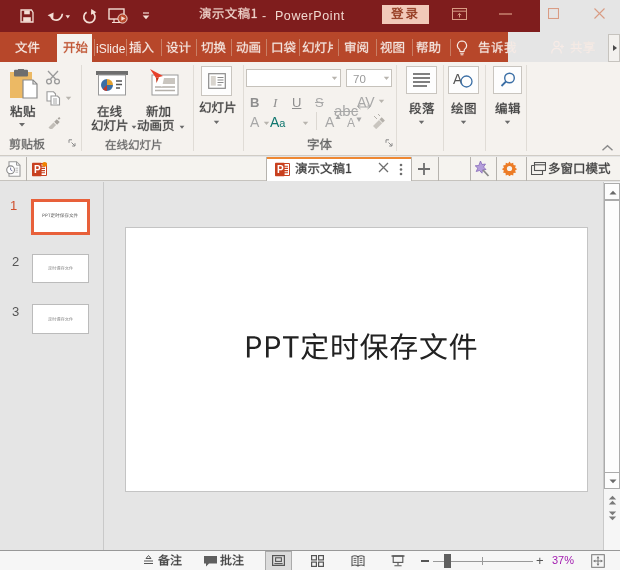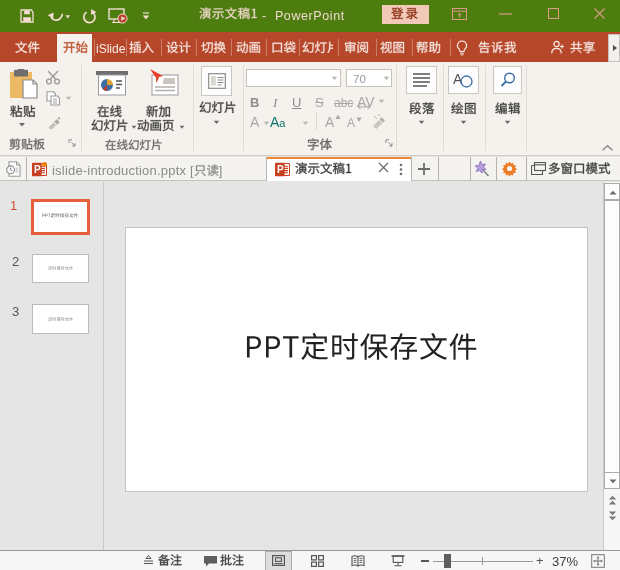--- a/index.html
+++ b/index.html
@@ -1,20 +1,20 @@
 <!DOCTYPE html>
 <html><head><meta charset="utf-8"><style>
 *{margin:0;padding:0;box-sizing:border-box}
 html,body{width:620px;height:570px;overflow:hidden}
 body{font-family:"Liberation Sans",sans-serif;position:relative;background:#e5e5e5}
 .ab{position:absolute}
 svg.t{display:inline-block;vertical-align:top}
 .lat{font-family:"Liberation Sans",sans-serif}
 </style></head><body>
-<div class="ab" style="left:0;top:0;width:620px;height:32px;background:#4d7c0f">
+<div class="ab" style="left:0;top:0;width:540px;height:32px;background:#7f1d1d">
     <svg class="ab" style="left:20px;top:9px" width="14" height="14" viewBox="0 0 14 14">
 <path d="M1 1 h10.5 L13 3.5 V13 H1 Z" fill="none" stroke="#f3ddd4" stroke-width="1.3"></path>
 <rect x="4.2" y="1.5" width="5.6" height="3.8" fill="#f3ddd4"></rect>
 <rect x="3.2" y="8.2" width="7.6" height="4.6" fill="#f3ddd4"></rect>
 </svg>
     <svg class="ab" style="left:46px;top:9px" width="24" height="14" viewBox="0 0 24 14">
 <path d="M5 8.2 C6.6 11.2 10.8 12 13.6 10 C15.4 8.7 16.3 7 16.4 4.8" fill="none" stroke="#f3ddd4" stroke-width="1.7"></path>
 <path d="M1.6 6.2 L7.6 3.4 L7.2 9.4 Z" fill="#f3ddd4"></path>
 <path d="M19.5 6.2 h4.6 l-2.3 3.2 Z" fill="#f3ddd4"></path>
 </svg>
@@ -57,21 +57,21 @@
     <svg class="ab" style="left:499px;top:13px" width="13" height="2" viewBox="0 0 13 2">
       <path d="M0 1 h13" stroke="#d99c84" stroke-width="1.2"></path>
     </svg>
     <svg class="ab" style="left:548px;top:8px" width="11" height="11" viewBox="0 0 11 11">
       <rect x="0.5" y="0.5" width="10" height="10" fill="none" stroke="#d99c84" stroke-width="1.1"></rect>
     </svg>
     <svg class="ab" style="left:594px;top:8px" width="11" height="11" viewBox="0 0 11 11">
 <path d="M0.5 0.5 L10.5 10.5 M10.5 0.5 L0.5 10.5" stroke="#d99c84" stroke-width="1.1"></path>
     </svg>
   </div>
-<div class="ab" style="left:0;top:32px;width:620px;height:30px;background:#b7472a">
+<div class="ab" style="left:0;top:32px;width:508px;height:30px;background:#b7472a">
     <div class="ab" style="left:57px;top:2px;width:35px;height:28px;background:#f5f2ee"></div>
     <div style="position:absolute;left:14.5px;top:9.0px;line-height:0"><svg class="t " width="25.0" height="15.6" viewBox="0 0 25.0 15.6">
         <g fill="#f7ebe6" stroke="#f7ebe6" stroke-width="28" transform="translate(0,11.00) scale(0.01250,-0.01250)">
           <use href="#u6587" x="0"></use>
           <use href="#u4EF6" x="1000"></use>
         </g>
       </svg></div>
     <div style="position:absolute;left:62.5px;top:9.0px;line-height:0"><svg class="t " width="25.0" height="15.6" viewBox="0 0 25.0 15.6">
         <g fill="#c0512f" stroke="#c0512f" stroke-width="28" transform="translate(0,11.00) scale(0.01250,-0.01250)">
           <use href="#u5F00" x="0"></use>
@@ -308,21 +308,21 @@
     </svg>
     <div class="ab" style="left:346px;top:7px;width:46px;height:18px;background:#fff;border:1px solid #c6c2bb"></div>
     <div class="ab lat" style="left:353px;top:10.5px;font-size:11.5px;color:#9a9a9a">70</div>
     <svg class="ab" style="left:383px;top:14px" width="7" height="5" viewBox="0 0 7 5">
       <path d="M0.8 0.8 h5.4 l-2.7 3.2 Z" fill="#b8b4ae"></path>
     </svg>
     <div class="ab lat" style="left:250px;top:33px;font-size:13px;font-weight:bold;color:#8e8e8e">B</div>
     <div class="ab lat" style="left:273px;top:33px;font-size:13px;font-style:italic;font-family:'Liberation Serif',serif;color:#8e8e8e">I</div>
     <div class="ab lat" style="left:292px;top:33px;font-size:13px;color:#8e8e8e;text-decoration:underline">U</div>
     <div class="ab lat" style="left:315px;top:33px;font-size:13px;color:#a8a8a8;text-decoration:line-through">S</div>
-    <div class="ab lat" style="left:334px;top:34px;font-size:12px;color:#a8a8a8;text-decoration:line-through">abc</div>
+    <div class="ab lat" style="left:334px;top:40px;font-size:15px;color:#a8a8a8;text-decoration:line-through">abc</div>
     <div class="ab lat" style="left:357px;top:32px;font-size:14px;color:#a8a8a8">AV</div>
     <svg class="ab" style="left:356px;top:42px" width="16" height="6" viewBox="0 0 16 6">
       <path d="M2 3 h12 M2 3 l2.5-2 M2 3 l2.5 2 M14 3 l-2.5 -2 M14 3 l-2.5 2" stroke="#a8a8a8" stroke-width="1" fill="none"></path>
     </svg>
     <svg class="ab" style="left:378px;top:37px" width="7" height="5" viewBox="0 0 7 5">
       <path d="M0.8 0.8 h5.4 l-2.7 3.2 Z" fill="#b8b4ae"></path>
     </svg>
     <div class="ab lat" style="left:250px;top:52px;font-size:14px;color:#a8a8a8">A</div>
     <svg class="ab" style="left:263px;top:59px" width="7" height="5" viewBox="0 0 7 5">
       <path d="M0.8 0.8 h5.4 l-2.7 3.2 Z" fill="#b8b4ae"></path>
@@ -409,26 +409,20 @@
 <path d="M4.6 6.6 v2.2 l1.8 1.1" stroke="#7a7aa0" stroke-width="1" fill="none"></path>
 </svg>
     <div class="ab" style="left:26px;top:0;width:1px;height:24px;background:#b6b3ae"></div>
     <svg class="ab" style="left:31px;top:4px" width="17" height="17" viewBox="0 0 17 17">
 <path d="M8.5 2.5 h7 v12 h-7 Z" fill="#fff" stroke="#c8401f" stroke-width="1"></path>
 <path d="M10 5.2 h4 M10 7.4 h4 M10 9.6 h4 M10 11.8 h4" stroke="#c8401f" stroke-width="1.1"></path>
 <rect x="1" y="1.8" width="9.6" height="13.4" rx="0.8" fill="#c8401f"></rect>
 <text x="3" y="12.3" font-family="Liberation Sans" font-size="10" font-weight="bold" fill="#fff">P</text>
 <circle cx="13.6" cy="3.4" r="2.4" fill="#f08300"></circle>
     </svg>
-    <div class="ab lat" style="left:52px;top:5.5px;font-size:13px;letter-spacing:0.2px;color:#8a8a8a;white-space:nowrap">islide-introduction.pptx [<span style="display:inline-block;width:25px;position:relative"><span style="position:absolute;left:0;top:-11px;line-height:0"><svg class="t " width="25.0" height="15.6" viewBox="0 0 25.0 15.6">
-            <g fill="#8a8a8a" stroke="#8a8a8a" stroke-width="28" transform="translate(0,11.00) scale(0.01250,-0.01250)">
-              <use href="#u53EA" x="0"></use>
-              <use href="#u8BFB" x="1000"></use>
-            </g>
-          </svg></span></span>]</div>
     <div class="ab" style="left:266px;top:0;width:1px;height:24px;background:#b6b3ae"></div>
     <div class="ab" style="left:267px;top:0;width:144px;height:24px;background:#fff;border-top:2px solid #ee8833"></div>
     <svg class="ab" style="left:274px;top:4px" width="17" height="17" viewBox="0 0 17 17">
 <path d="M8.5 2.5 h7 v12 h-7 Z" fill="#fff" stroke="#c8401f" stroke-width="1"></path>
 <path d="M10 5.2 h4 M10 7.4 h4 M10 9.6 h4 M10 11.8 h4" stroke="#c8401f" stroke-width="1.1"></path>
 <rect x="1" y="1.8" width="9.6" height="13.4" rx="0.8" fill="#c8401f"></rect>
 <text x="3" y="12.3" font-family="Liberation Sans" font-size="10" font-weight="bold" fill="#fff">P</text>
 </svg>
     <div style="position:absolute;left:295.0px;top:5.0px;line-height:0"><svg class="t " width="56.9" height="15.6" viewBox="0 0 56.9 15.6">
         <g fill="#3c3c3c" stroke="#3c3c3c" stroke-width="28" transform="translate(0,11.00) scale(0.01250,-0.01250)">
@@ -590,21 +584,21 @@
     <svg class="ab" style="left:391px;top:4px" width="14" height="12" viewBox="0 0 14 12">
 <path d="M0.5 1 h13" stroke="#555" stroke-width="1.4"></path>
 <rect x="2.2" y="1" width="9.6" height="6.4" fill="none" stroke="#555" stroke-width="1.1"></rect>
 <path d="M7 7.4 V10 M3.4 10.8 h7.2" stroke="#555" stroke-width="1.1"></path>
 </svg>
     <div class="ab" style="left:421px;top:9px;width:8px;height:1.6px;background:#555"></div>
     <div class="ab" style="left:433px;top:9.5px;width:100px;height:1px;background:#999"></div>
     <div class="ab" style="left:482px;top:6px;width:1px;height:8px;background:#999"></div>
     <div class="ab" style="left:444px;top:3px;width:7px;height:14px;background:#5f5f5f"></div>
     <div class="ab lat" style="left:536px;top:2px;font-size:13px;color:#555">+</div>
-    <div class="ab lat" style="left:552px;top:3px;font-size:13px;color:#404040">37%</div>
+    <div class="ab lat" style="left:552px;top:3px;font-size:11px;color:#a21caf">37%</div>
     <svg class="ab" style="left:591px;top:3px" width="14" height="14" viewBox="0 0 14 14">
 <rect x="0.7" y="0.7" width="12.6" height="12.6" fill="none" stroke="#777" stroke-width="1"></rect>
 <path d="M7 2.5 V11.5 M2.5 7 H11.5" stroke="#777" stroke-width="1"></path>
 <path d="M7 2.5 l-1.5 1.8 h3 Z M7 11.5 l-1.5 -1.8 h3 Z M2.5 7 l1.8 -1.5 v3 Z M11.5 7 l-1.8 -1.5 v3 Z" fill="#777"></path>
 </svg>
   </div>
 <svg width="0" height="0" style="position:absolute">
     <path id="u0031" d="M88 0H490V76H343V733H273C233 710 186 693 121 681V623H252V76H88Z"></path>
     <path id="u0050" d="M101 0H193V292H314C475 292 584 363 584 518C584 678 474 733 310 733H101ZM193 367V658H298C427 658 492 625 492 518C492 413 431 367 302 367Z"></path>
     <path id="u0054" d="M253 0H346V655H568V733H31V655H253Z"></path>

